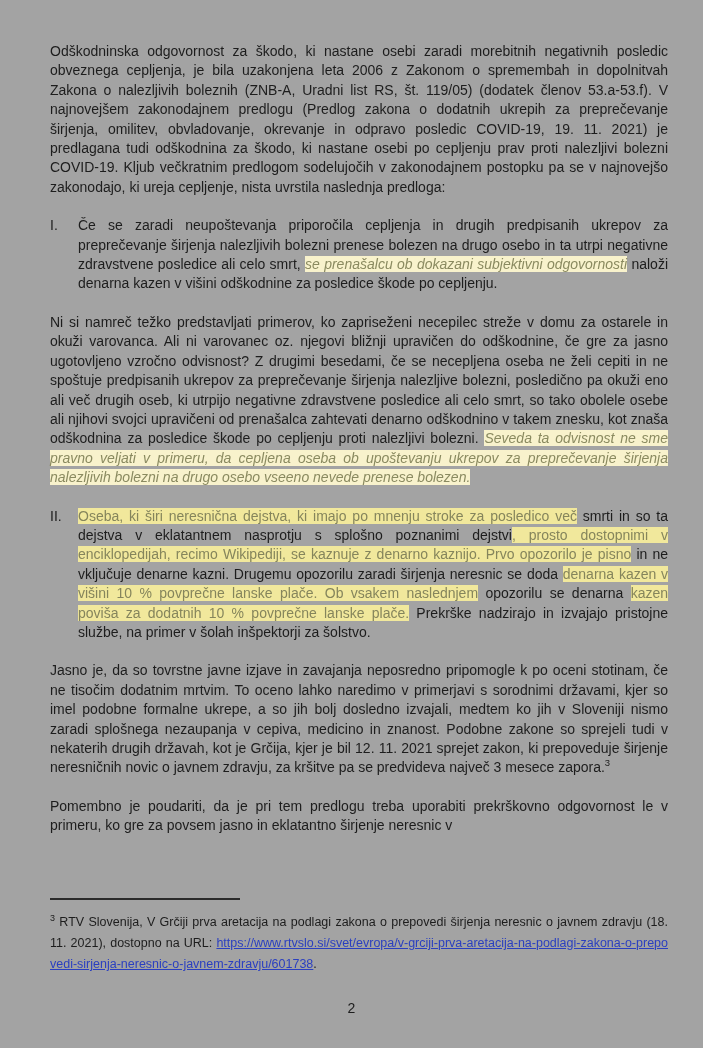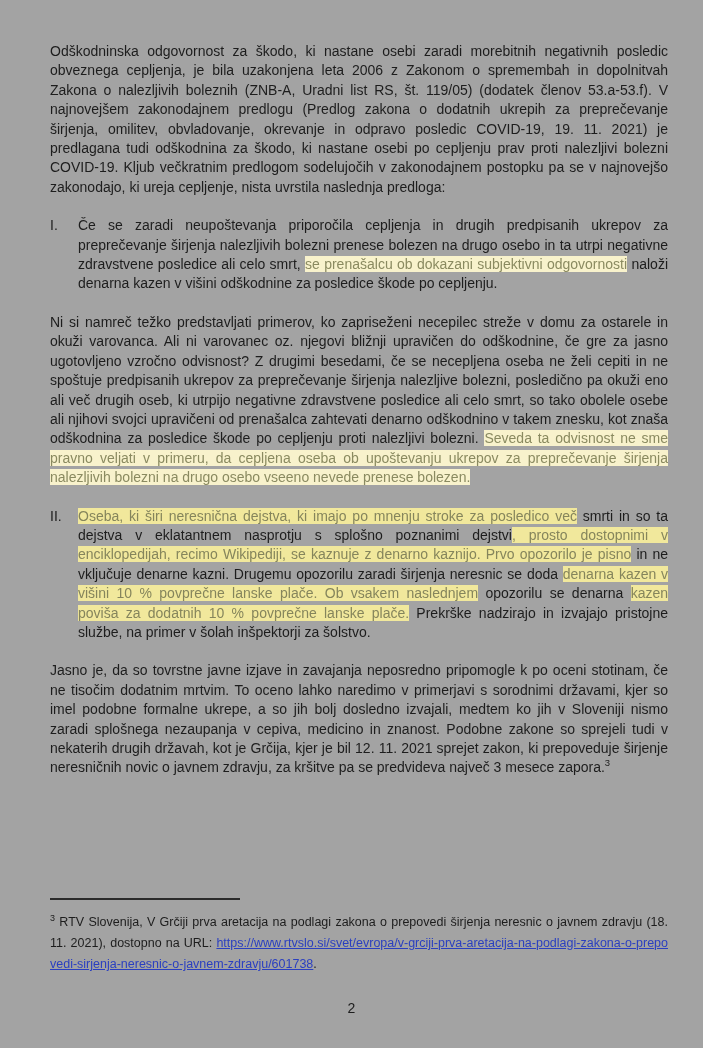--- a/index.html
+++ b/index.html
@@ -31,20 +31,21 @@
   .list-marker {
     position: absolute;
     left: 0;
     top: 0;
     width: 24px;
     text-align: left;
   }
   .hl-soft {
     background: #f8f2cc;
     color: #8a8a60;
+    font-style: italic;
   }
   .hl-strong {
     background: #f1e89c;
     color: #85855c;
   }
   sup.fn-ref {
     font-size: 9.5px;
     line-height: 0;
     vertical-align: super;
   }
@@ -104,20 +105,21 @@
 
     <p class="para"><span>Ni si namreč težko predstavljati primerov, ko zapriseženi necepilec streže v domu za ostarele in okuži varovanca. Ali ni varovanec oz. njegovi bližnji upravičen do odškodnine, če gre za jasno ugotovljeno vzročno odvisnost? Z drugimi besedami, če se necepljena oseba ne želi cepiti in ne spoštuje predpisanih ukrepov za preprečevanje širjenja nalezljive bolezni, posledično pa okuži eno ali več drugih oseb, ki utrpijo negativne zdravstvene posledice ali celo smrt, so tako obolele osebe ali njihovi svojci upravičeni od prenašalca zahtevati denarno odškodnino v takem znesku, kot znaša odškodnina za posledice škode po cepljenju proti nalezljivi bolezni. </span><span class="hl-soft">Seveda ta odvisnost ne sme pravno veljati v primeru, da cepljena oseba ob upoštevanju ukrepov za preprečevanje širjenja nalezljivih bolezni na drugo osebo vseeno nevede prenese bolezen.</span></p>
 
     <div class="list-item">
       <span class="list-marker">II.</span>
       <span class="hl-strong">Oseba, ki širi neresnična dejstva, ki imajo po mnenju stroke za posledico več</span><span> smrti in so ta dejstva v eklatantnem nasprotju s splošno poznanimi dejstvi</span><span class="hl-strong">, prosto dostopnimi v enciklopedijah, recimo Wikipediji, se kaznuje z denarno kaznijo. Prvo opozorilo je pisno</span><span> in ne vključuje denarne kazni. Drugemu opozorilu zaradi širjenja neresnic se doda </span><span class="hl-strong">denarna kazen v višini 10 % povprečne lanske plače. Ob vsakem naslednjem</span><span> opozorilu se denarna </span><span class="hl-strong">kazen poviša za dodatnih 10 % povprečne lanske plače.</span><span> Prekrške nadzirajo in izvajajo pristojne službe, na primer v šolah inšpektorji za šolstvo.</span>
     </div>
 
     <p class="para"><span>Jasno je, da so tovrstne javne izjave in zavajanja neposredno pripomogle k po oceni stotinam, če ne tisočim dodatnim mrtvim. To oceno lahko naredimo v primerjavi s sorodnimi državami, kjer so imel podobne formalne ukrepe, a so jih bolj dosledno izvajali, medtem ko jih v Sloveniji nismo zaradi splošnega nezaupanja v cepiva, medicino in znanost. Podobne zakone so sprejeli tudi v nekaterih drugih državah, kot je Grčija, kjer je bil 12. 11. 2021 sprejet zakon, ki prepoveduje širjenje neresničnih novic o javnem zdravju, za kršitve pa se predvideva največ 3 mesece zapora.</span><sup class="fn-ref">3</sup></p>
 
+    <p class="para"><span>Pomembno je poudariti, da je pri tem predlogu treba uporabiti prekrškovno odgovornost le v primeru, ko gre za povsem jasno in eklatantno širjenje neresnic v</span></p>
 
   </div>
 
   <div class="footnote-area">
     <div class="fn-separator"></div>
     <div class="footnote-text"><sup class="fn-marker">3</sup><span> RTV Slovenija, V Grčiji prva aretacija na podlagi zakona o prepovedi širjenja neresnic o javnem zdravju (18. 11. 2021), dostopno na URL: </span><a class="fn-link">https://www.rtvslo.si/svet/evropa/v-grciji-prva-aretacija-na-podlagi-zakona-o-prepovedi-sirjenja-neresnic-o-javnem-zdravju/601738</a><span>.</span></div>
   </div>
 
   <div class="page-number">2</div>
 

